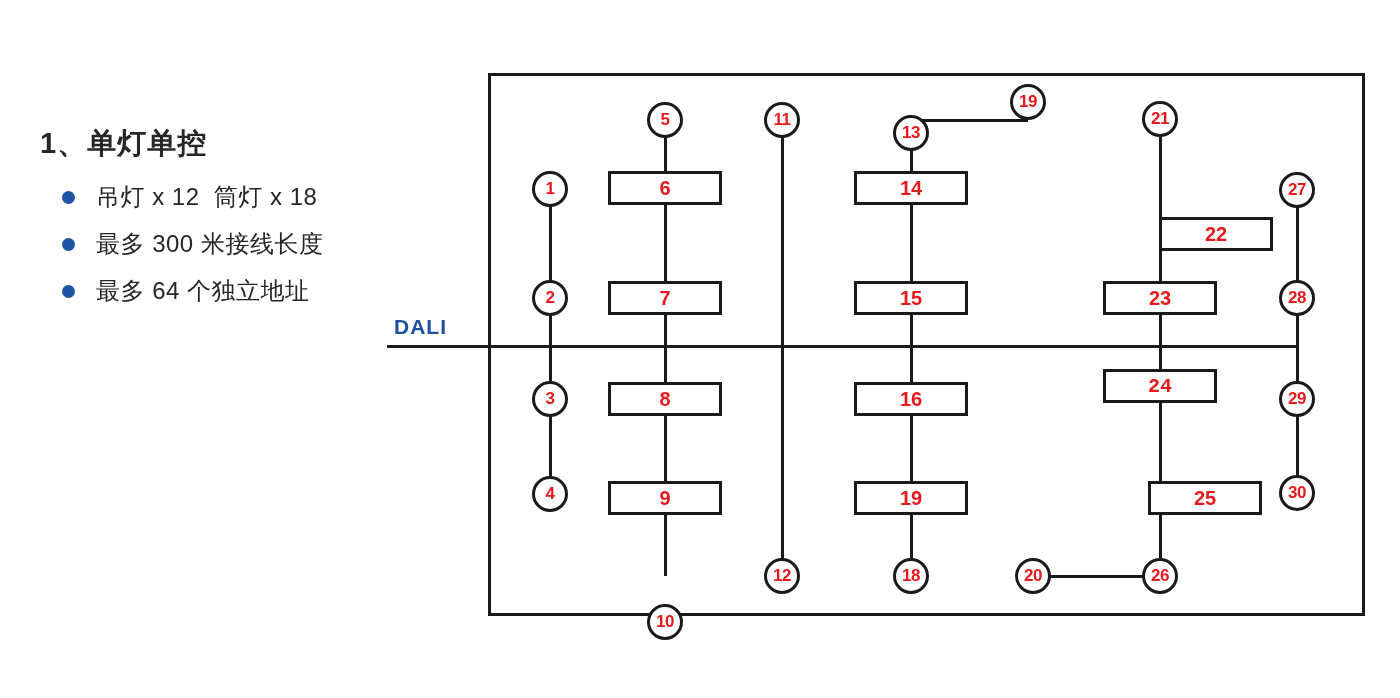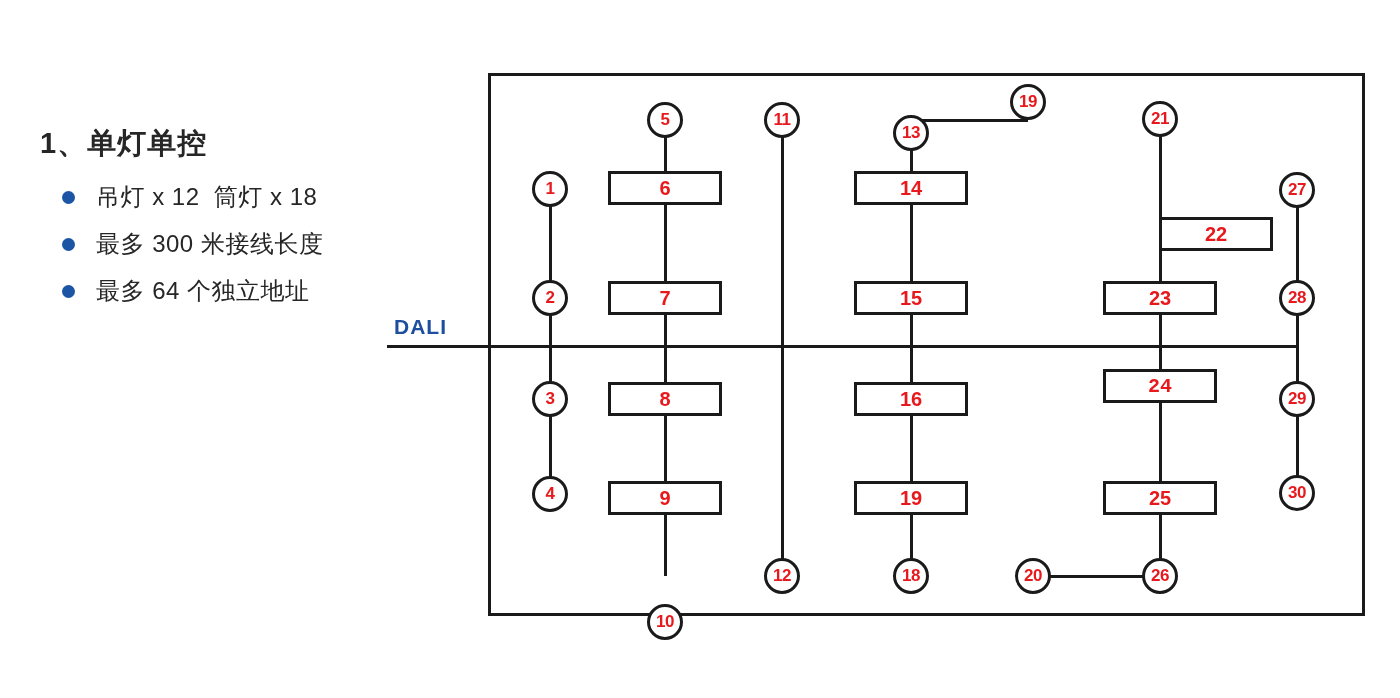--- a/index.html
+++ b/index.html
@@ -166,21 +166,21 @@
     </div>
     <div class="node rect" style="left: 1159px; top: 171px; margin-top: 46px;">
       <span>22</span>
     </div>
     <div class="node rect" style="left: 1103px; top: 281px;">
       <span>23</span>
     </div>
     <div class="node rect" style="left: 1103px; top: 369px; font-family: Liberation Mono, monospace;">
       <span>24</span>
     </div>
-    <div class="node rect" style="left: 1103px; top: 481px;">
+    <div class="node rect" style="left: 1148px; top: 481px;">
       <span>25</span>
     </div>
     <div class="node circle" style="left: 1142px; top: 558px;">
       <span>26</span>
     </div>
     <div class="node circle" style="left: 1279px; top: 172px;">
       <span>27</span>
     </div>
     <div class="node circle" style="left: 1279px; top: 280px;">
       <span>28</span>

